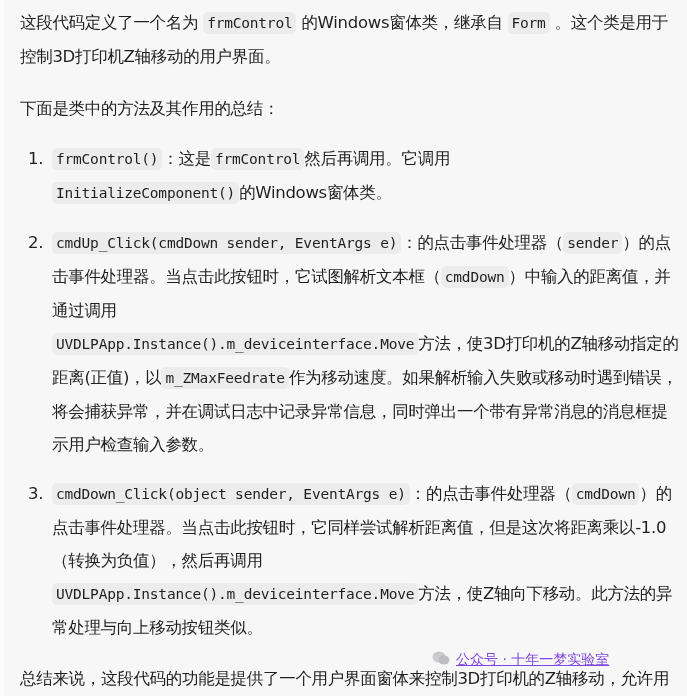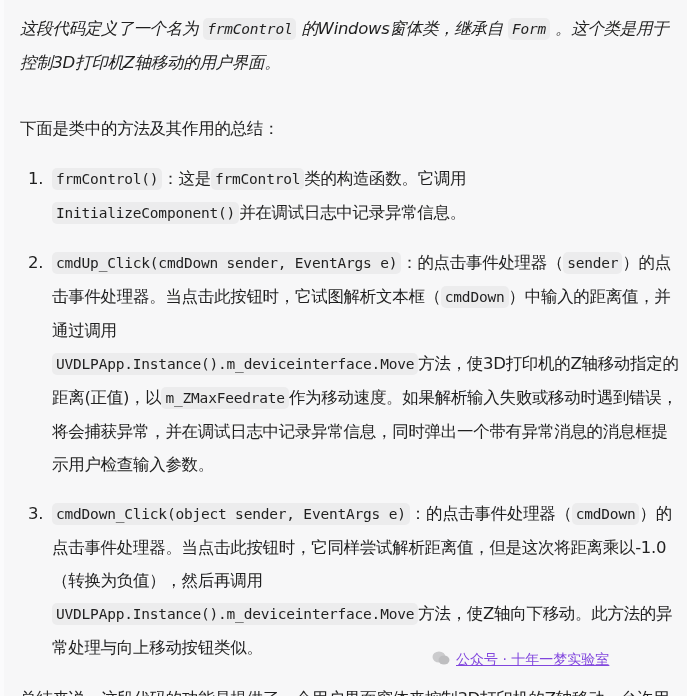--- a/index.html
+++ b/index.html
@@ -6,22 +6,22 @@
   body {
     width: 687px; height: 696px; overflow: hidden;
     background: #f7f7f8;
     font-family: "DejaVu Sans", "Liberation Sans", sans-serif;
     color: #1f1f1f;
     position: relative;
   }
   .left-edge { position: absolute; left: 0; top: 0; width: 4px; height: 696px; background: #fbfbfc; }
   .content { position: absolute; left: 20px; top: 0; width: 660px; font-size: 16.5px; line-height: 33px; letter-spacing: -0.3px; }
   p { margin: 0; }
-  .p1 { padding-top: 12px; font-style: italic; }
-  .p2 { margin-top: 33px; font-family: Liberation Serif, serif; }
+  .p1 { padding-top: 6px; }
+  .p2 { margin-top: 19px; font-family: Liberation Serif, serif; }
   ol { margin: 17px 0 0 0; padding: 0; list-style: none; }
   li { position: relative; padding-left: 32px; margin-bottom: 16px; }
   li .num { position: absolute; left: 8px; top: 0; }
   code {
     font-family: "DejaVu Sans Mono", "Liberation Mono", monospace;
     font-size: 14.5px; letter-spacing: -0.2px;
     background: #ececed; border-radius: 5px; padding: 3px 4px;
     color: #1f1f1f;
   }
   .p3 { margin-top: 18px; }
@@ -43,21 +43,21 @@
     <span>的Windows窗体类，继承自</span>
     <code>Form</code>
     <span>。这个类是用于控制3D打印机Z轴移动的用户界面。</span>
   </p>
 
   <p class="p2">下面是类中的方法及其作用的总结：</p>
 
   <ol>
     <li>
       <span class="num">1.</span>
-      <code>frmControl()</code><span>：这是</span><code>frmControl</code><span>类的构造函数。它调用</span><br><code>InitializeComponent()</code><span>并在调试日志中记录异常信息。</span>
+      <code>frmControl()</code><span>：这是</span><code>frmControl</code><span>然后再调用。它调用</span><br><code>InitializeComponent()</code><span>的Windows窗体类。</span>
     </li>
     <li>
       <span class="num">2.</span>
       <code>cmdUp_Click(cmdDown sender, EventArgs e)</code><span>：的点击事件处理器（</span><code>sender</code><span>）的点击事件处理器。当点击此按钮时，它试图解析文本框（</span><code>cmdDown</code><span>）中输入的距离值，并通过调用</span><br><code>UVDLPApp.Instance().m_deviceinterface.Move</code><span>方法，使3D打印机的Z轴移动指定的距离(正值)，以</span><code>m_ZMaxFeedrate</code><span>作为移动速度。如果解析输入失败或移动时遇到错误，将会捕获异常，并在调试日志中记录异常信息，同时弹出一个带有异常消息的消息框提示用户检查输入参数。</span>
     </li>
     <li>
       <span class="num">3.</span>
       <code>cmdDown_Click(object sender, EventArgs e)</code><span>：的点击事件处理器（</span><code>cmdDown</code><span>）的点击事件处理器。当点击此按钮时，它同样尝试解析距离值，但是这次将距离乘以-1.0（转换为负值），然后再调用</span><br><code>UVDLPApp.Instance().m_deviceinterface.Move</code><span>方法，使Z轴向下移动。此方法的异常处理与向上移动按钮类似。</span>
     </li>
   </ol>

